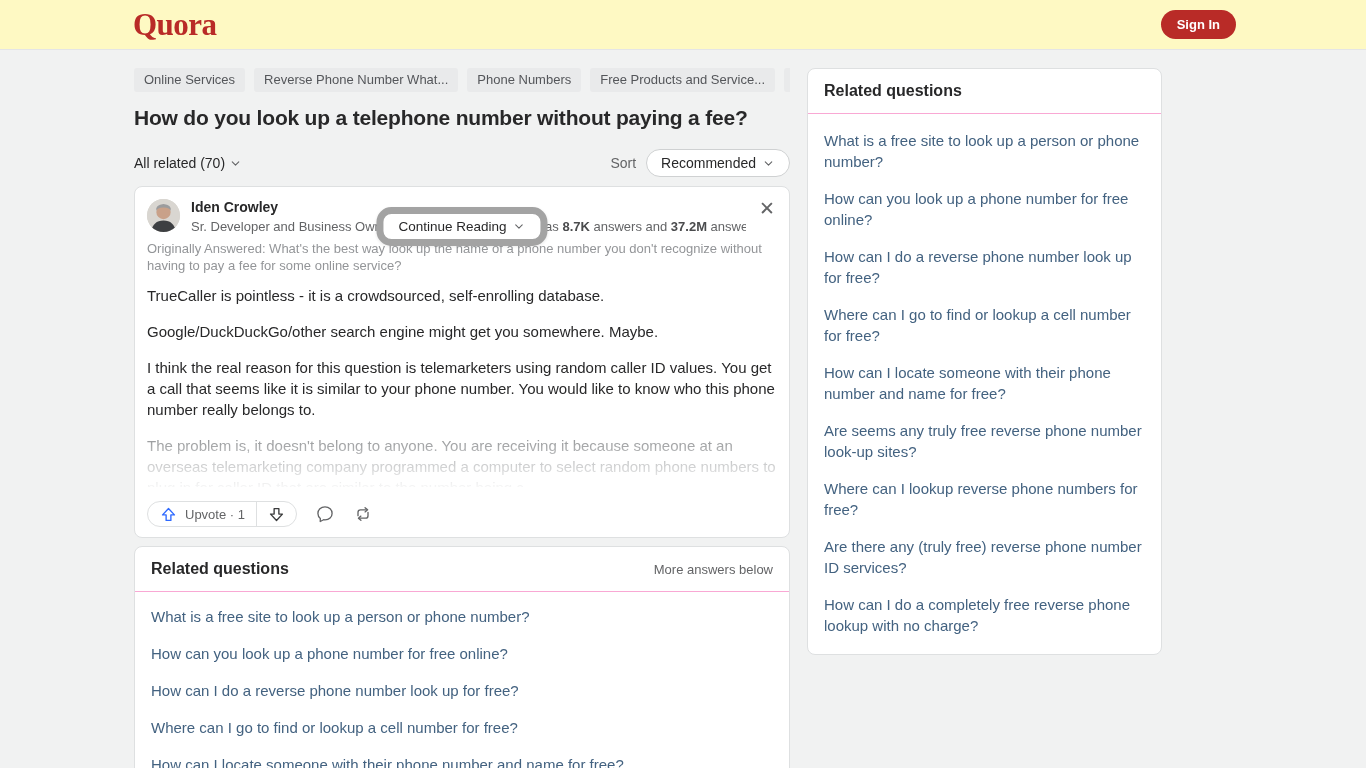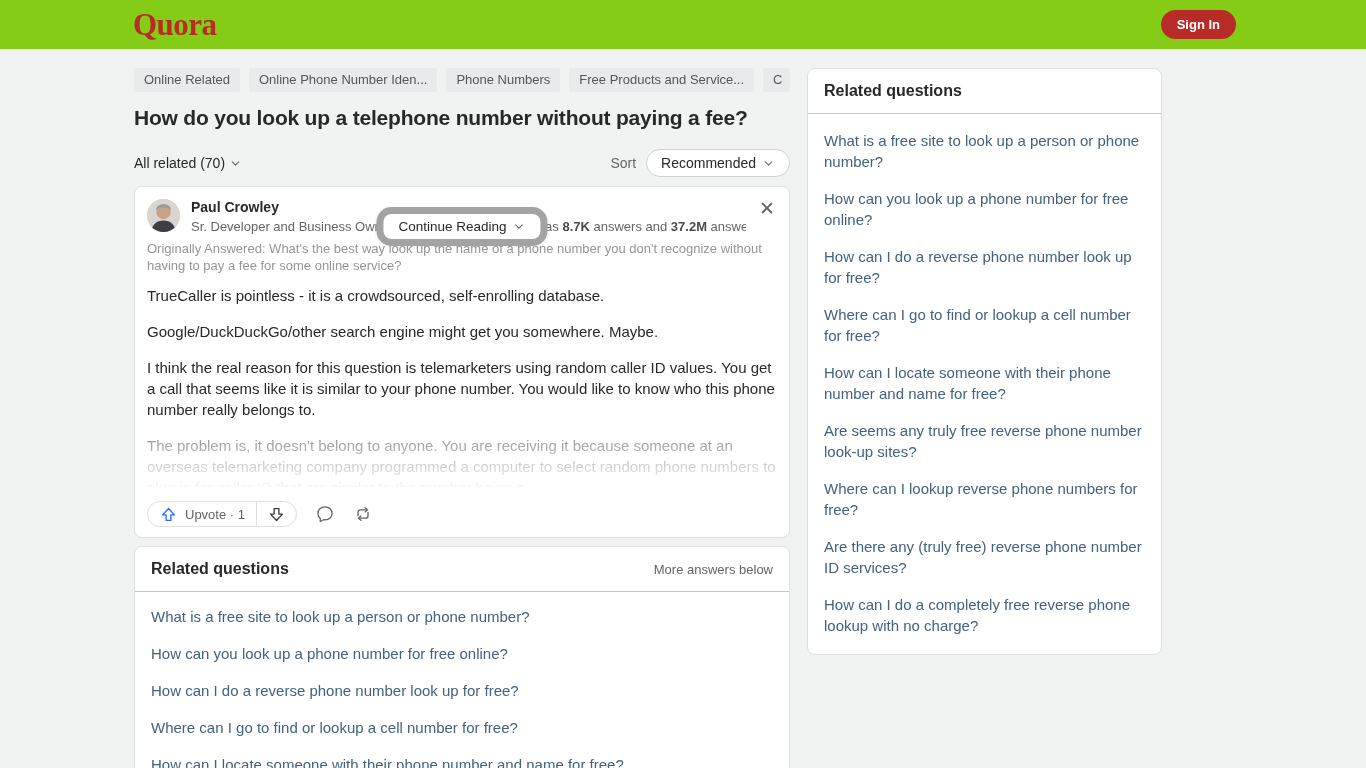--- a/index.html
+++ b/index.html
@@ -1,20 +1,20 @@
 <!DOCTYPE html>
 <html><head>
 <meta charset="utf-8">
 <style>
   * { margin:0; padding:0; box-sizing:border-box; }
   html,body { width:1366px; height:768px; overflow:hidden; }
   body { background:#f1f2f2; font-family:"Liberation Sans", sans-serif; color:#282829; }
 
   
-  .header { height:50px; background:#84cc16; border-bottom:1px solid #e4e5e6;
+  .header { height:50px; background:#fef9c3; border-bottom:1px solid #e4e5e6;
             display:flex; align-items:center; justify-content:space-between;
             padding:0 130px 0 133px; }
   .logo { font-family:"Liberation Serif", serif; font-weight:700; font-size:31px;
           color:#b92b27; letter-spacing:-0.5px; cursor:pointer; line-height:1; }
   .signin-btn { background:#b92b27; color:#fff; font-size:13px; font-weight:700;
           border:none; border-radius:15px; padding:7px 16px; cursor:pointer;
           font-family:"Liberation Sans", sans-serif; }
 
   
   .content { display:flex; gap:17px; margin:18px 0 0 134px; width:1028px; align-items:flex-start; }
@@ -92,22 +92,22 @@
 <div class="header">
   <div class="logo">Quora</div>
   <button class="signin-btn">Sign In</button>
 </div>
 
 <div class="content">
 
   <div class="main-col">
 
     <div class="tags-row">
-      <span class="tag-chip">Online Related</span>
-      <span class="tag-chip">Online Phone Number Iden...</span>
+      <span class="tag-chip">Online Services</span>
+      <span class="tag-chip">Reverse Phone Number What...</span>
       <span class="tag-chip">Phone Numbers</span>
       <span class="tag-chip">Free Products and Service...</span>
       <span class="tag-chip">C</span>
 
     </div>
 
     <h1 class="q-title">How do you look up a telephone number without paying a fee?</h1>
 
     <div class="filter-row">
       <div class="all-related">
@@ -131,21 +131,21 @@
       <div class="ans-head">
         <div class="avatar">
           <svg class="ico" width="33" height="33" viewBox="0 0 33 33">
             <rect width="33" height="33" fill="#d9d6d1"></rect>
             <circle cx="16.5" cy="13" r="7.2" fill="#c9a189"></circle>
             <path d="M9 12 Q8.5 5.5 16.5 5 Q24.5 5.5 24 12 Q23 8.5 16.5 8.5 Q10 8.5 9 12 Z" fill="#9b9c9e"></path>
             <path d="M4 33 Q6 21.5 16.5 21.5 Q27 21.5 29 33 Z" fill="#3d3f42"></path>
           </svg>
         </div>
         <div class="ans-head-text">
-          <div class="author-name">Paul Crowley</div>
+          <div class="author-name">Iden Crowley</div>
           <div class="meta-line"><span>Sr. Developer and Business Owner (1997–present)</span><span> · Author has </span><b>8.7K</b><span> answers and </span><b>37.2M</b><span> answer ...</span></div>
         </div>
         <div class="close-x">✕</div>
       </div>
 
       <div class="orig-answered">Originally Answered: What's the best way look up the name of a phone number you don't recognize without having to pay a fee for some online service?</div>
 
       <div class="ans-body">
         <p>TrueCaller is pointless - it is a crowdsourced, self-enrolling database.</p>
         <p>Google/DuckDuckGo/other search engine might get you somewhere. Maybe.</p>

